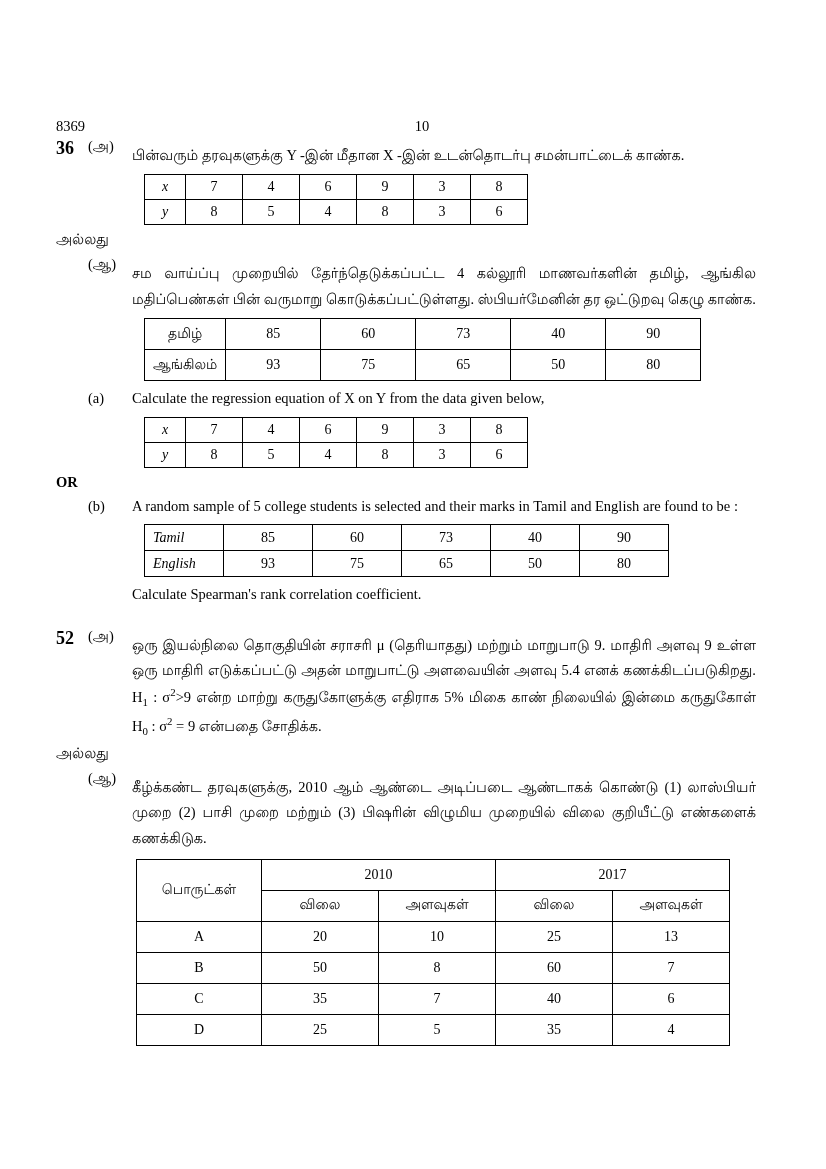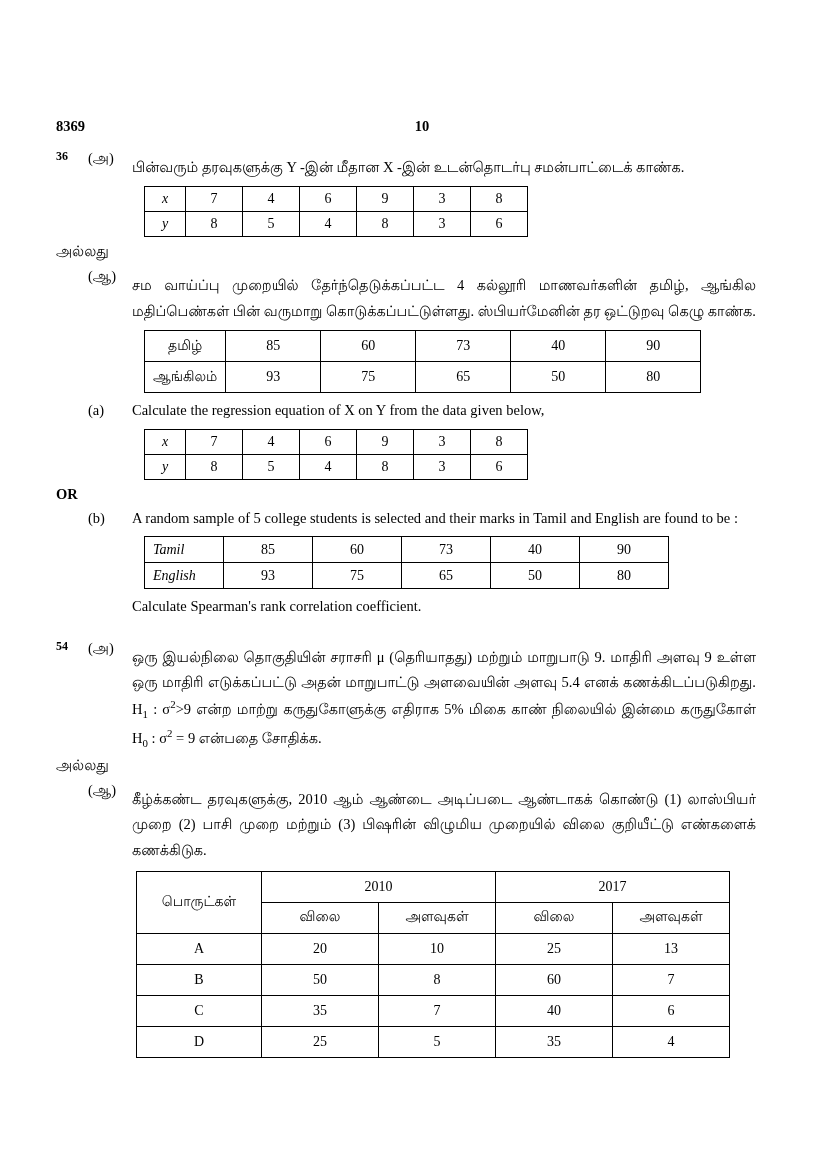--- a/index.html
+++ b/index.html
@@ -19,43 +19,42 @@
     left: 0; top: 0;
     width: 826px;
     height: 1169px;
     box-sizing: border-box;
     padding: 118px 70px 40px 56px;
   }
   .header-row {
     display: flex;
     align-items: baseline;
     font-size: 14.5px;
-    font-weight: bold;
-    margin-bottom: 12px;
+    font-weight: normal;
     gap: 16px;
   }
   .header-code {
     width: 80px;
   }
   .header-page {
     flex: 1;
     text-align: center;
     padding-right: 64px;
   }
   .qblock {
     margin-bottom: 4px;
   }
   .qrow {
     display: flex;
     align-items: flex-start;
   }
   .qnum {
     width: 32px;
     flex: 0 0 32px;
-    font-size: 12px;
+    font-size: 18px;
     font-weight: bold;
     line-height: 1.5;
   }
   .qlabel {
     width: 44px;
     flex: 0 0 44px;
     font-size: 14.5px;
     line-height: 1.55;
   }
   .qlabel.en {
@@ -292,21 +291,21 @@
 
     <div class="qrow indent-32">
       <div class="qlabel en"></div>
       <div class="qtext">Calculate Spearman's rank correlation coefficient.</div>
     </div>
   </div>
 
   <div class="qblock q37">
 
     <div class="qrow">
-      <div class="qnum">54</div>
+      <div class="qnum">52</div>
       <div class="qlabel">(அ)</div>
       <div class="qtext ta"><span>ஒரு இயல்நிலை தொகுதியின் சராசரி μ (தெரியாதது) மற்றும் மாறுபாடு 9. மாதிரி அளவு 9 உள்ள ஒரு மாதிரி எடுக்கப்பட்டு அதன் மாறுபாட்டு அளவையின் அளவு 5.4 எனக் கணக்கிடப்படுகிறது. H</span><span class="sub">1</span><span> : σ</span><span class="sup">2</span><span>&gt;9 என்ற மாற்று கருதுகோளுக்கு எதிராக 5% மிகை காண் நிலையில் இன்மை கருதுகோள் H</span><span class="sub">0</span><span> : σ</span><span class="sup">2</span><span> = 9 என்பதை சோதிக்க.</span></div>
     </div>
 
     <div class="or-line ta">அல்லது</div>
 
     <div class="qrow indent-32">
       <div class="qlabel">(ஆ)</div>
       <div class="qtext ta">கீழ்க்கண்ட தரவுகளுக்கு, 2010 ஆம் ஆண்டை அடிப்படை ஆண்டாகக் கொண்டு (1) லாஸ்பியர் முறை (2) பாசி முறை மற்றும் (3) பிஷரின் விழுமிய முறையில் விலை குறியீட்டு எண்களைக் கணக்கிடுக.</div>
     </div>

